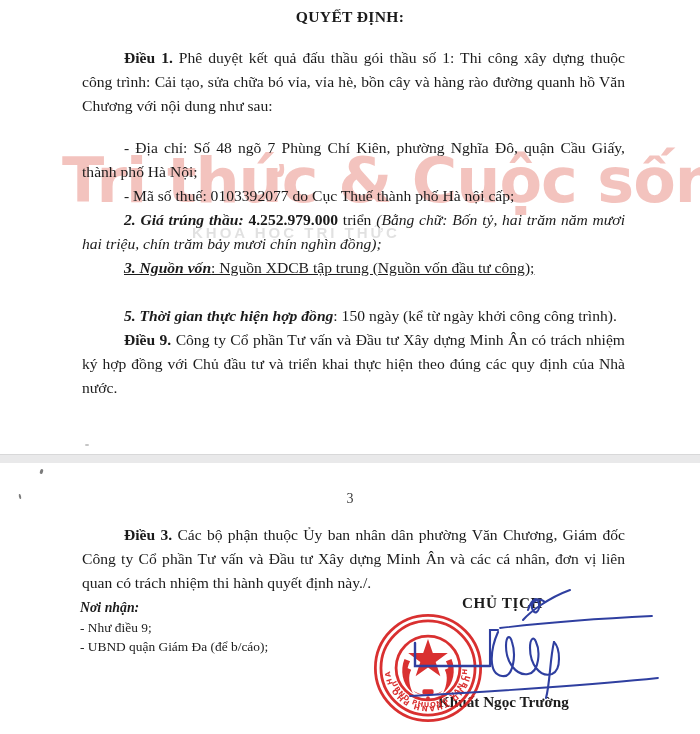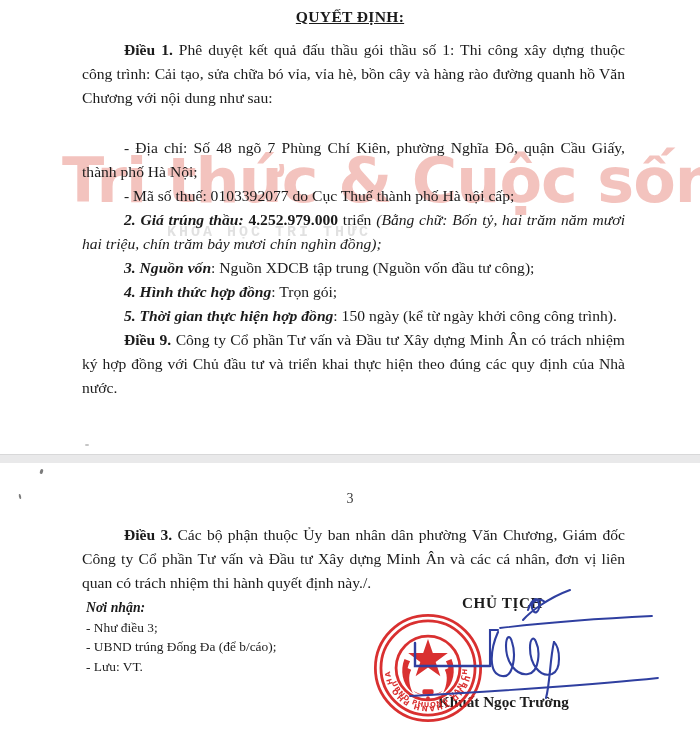--- a/index.html
+++ b/index.html
@@ -58,23 +58,23 @@
     font-family: "DejaVu Sans", sans-serif;
     font-weight: 700;
     font-size: 62px;
     letter-spacing: -1px;
     line-height: 1;
     color: rgba(214, 57, 40, 0.30);
     white-space: nowrap;
   }
   #watermark .wm-sub {
     position: absolute;
-    left: 105px;
+    left: 130px;
     top: 78px;
-    font-family: Liberation Mono, monospace;
+    font-family: Liberation Sans, sans-serif;
     font-weight: 700;
     font-size: 15px;
     letter-spacing: 3px;
     color: rgba(120, 120, 120, 0.22);
     white-space: nowrap;
   }
 
   
   .body-text {
     position: absolute;
@@ -89,21 +89,20 @@
   .heading {
     position: absolute;
     left: 0;
     top: 8px;
     width: 700px;
     text-align: center;
     font-weight: 700;
     font-size: 15.6px;
     letter-spacing: 0.3px;
     z-index: 2;
-    text-decoration: underline;
   }
   .para { margin: 0; text-indent: 42px; }
   .b { font-weight: 700; }
   .i { font-style: italic; }
   .bi { font-weight: 700; font-style: italic; }
 
   #pageno {
     position: absolute;
     left: 0;
     top: 491px;
@@ -121,21 +120,21 @@
     z-index: 2;
     border-radius: 40%;
   }
   #speck-a { left: 40px; top: 469px; width: 3px; height: 5px; transform: rotate(18deg); }
   #speck-b { left: 19px; top: 494px; width: 2px; height: 5px; transform: rotate(-12deg); }
   #speck-c { left: 85px; top: 444px; width: 4px; height: 2px; opacity: .45; }
 
   
   #recipients {
     position: absolute;
-    left: 86px;
+    left: 80px;
     top: 598px;
     width: 260px;
     z-index: 3;
     font-size: 13.4px;
     line-height: 19.5px;
   }
   #recipients .rec-title {
     font-weight: 700;
     font-style: italic;
     font-size: 13.8px;
@@ -198,44 +197,41 @@
   <div id="page-gap"></div>
   <div class="sheet" id="sheet-bottom"></div>
 
   <div id="watermark">
     <div class="wm-main">Tri thức &amp; Cuộc sống</div>
     <div class="wm-sub">KHOA HỌC TRI THỨC</div>
   </div>
 
   <div class="heading">QUYẾT ĐỊNH:</div>
 
-  <div class="body-text" style="top:38px;">
+  <div class="body-text" style="top:46px;">
     <p class="para"><span class="b">Điều 1.</span><span> Phê duyệt kết quả đấu thầu gói thầu số 1: Thi công xây dựng thuộc công trình: Cải tạo, sửa chữa bó vỉa, vỉa hè, bồn cây và hàng rào đường quanh hồ Văn Chương với nội dung như sau:</span></p>
   </div>
 
 
   <div class="body-text" style="top:136px;">
     <p class="para">- Địa chỉ: Số 48 ngõ 7 Phùng Chí Kiên, phường Nghĩa Đô, quận Cầu Giấy, thành phố Hà Nội;</p>
   </div>
 
   <div class="body-text" style="top:184px;">
     <p class="para">- Mã số thuế: 0103392077 do Cục Thuế thành phố Hà nội cấp;</p>
   </div>
 
   <div class="body-text" style="top:208px;">
     <p class="para"><span class="bi">2. Giá trúng thầu:</span><span>&nbsp;</span><span class="b">4.252.979.000</span><span> triển </span><span class="i">(Bằng chữ: Bốn tỷ, hai trăm năm mươi hai triệu, chín trăm bảy mươi chín nghìn đồng);</span></p>
   </div>
 
-  <div class="body-text" style="top:256px;">
+  <div class="body-text" style="top:256px;text-decoration:underline;">
     <p class="para"><span class="bi">3. Nguồn vốn</span><span>: Nguồn XDCB tập trung (Nguồn vốn đầu tư công);</span></p>
   </div>
 
-  <div class="body-text" style="top:280px;">
-    <p class="para"><span class="bi">4. Hình thức hợp đồng</span><span>: Trọn gói;</span></p>
-  </div>
 
   <div class="body-text" style="top:304px;">
     <p class="para"><span class="bi">5. Thời gian thực hiện hợp đồng</span><span>: 150 ngày (kể từ ngày khởi công công trình).</span></p>
   </div>
 
   <div class="body-text" style="top:328px;">
     <p class="para"><span class="b">Điều 9.</span><span> Công ty Cổ phần Tư vấn và Đầu tư Xây dựng Minh Ân có trách nhiệm ký hợp đồng với Chủ đầu tư và triển khai thực hiện theo đúng các quy định của Nhà nước.</span></p>
   </div>
 
   <div class="speck" id="speck-a"></div>
@@ -243,23 +239,22 @@
   <div class="speck" id="speck-c"></div>
 
   <div id="pageno">3</div>
 
   <div class="body-text" style="top:523px;">
     <p class="para"><span class="b">Điều 3.</span><span> Các bộ phận thuộc Ủy ban nhân dân phường Văn Chương, Giám đốc Công ty Cổ phần Tư vấn và Đầu tư Xây dựng Minh Ân và các cá nhân, đơn vị liên quan có trách nhiệm thi hành quyết định này./.</span></p>
   </div>
 
   <div id="recipients">
     <div class="rec-title">Nơi nhận:</div>
-    <div class="rec-line">- Như điều 3;</div>
-    <div class="rec-line">- UBND trúng Đống Đa (để b/cáo);</div>
-    <div class="rec-line">- Lưu: VT.</div>
+    <div class="rec-line">- Như điều 9;</div>
+    <div class="rec-line">- UBND quận Giám Đa (để b/cáo);</div>
   </div>
 
   <div id="signature-block">
     <div id="chutich">CHỦ TỊCH</div>
 
     <svg id="seal" viewBox="0 0 200 200">
       <g fill="none" stroke="#d61f1f" stroke-width="5">
         <circle cx="100" cy="100" r="94"></circle>
         <circle cx="100" cy="100" r="84"></circle>
         <circle cx="100" cy="100" r="57"></circle>

